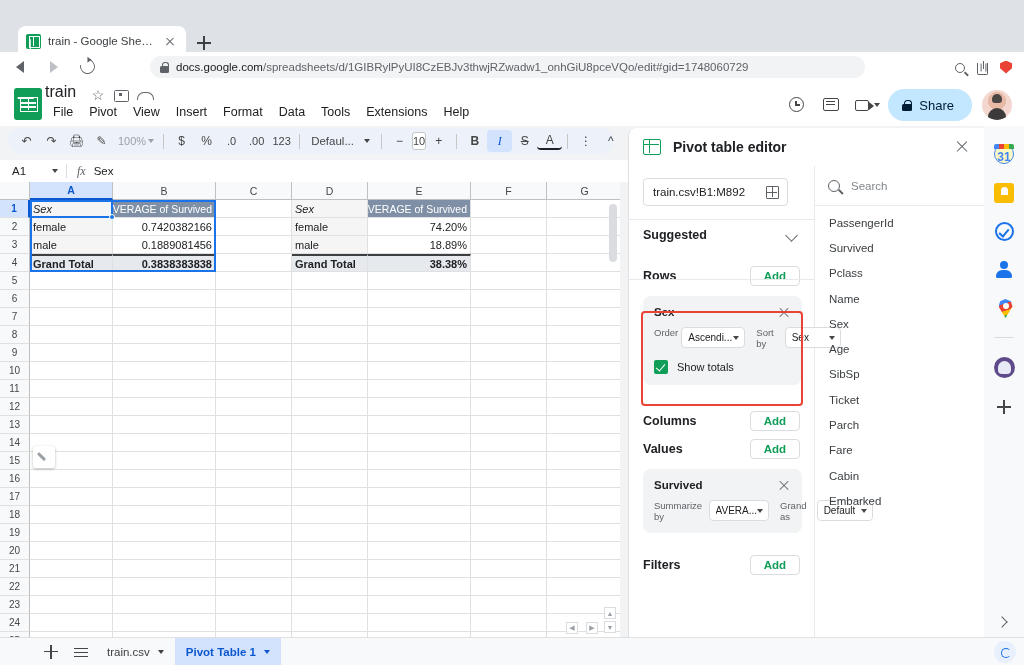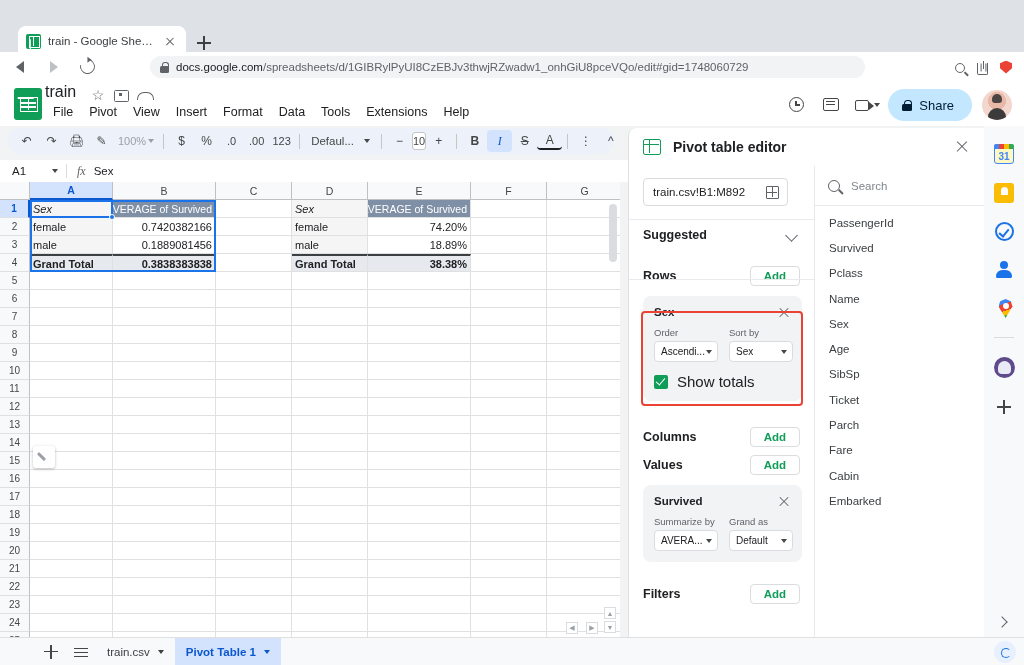--- a/index.html
+++ b/index.html
@@ -226,51 +226,51 @@
   .add-btn { border: 1px solid #dadce0; border-radius: 4px; padding: 3px 13px; font-size: 11.5px; color: #0f9d58;
     font-weight: bold; background: #fff; cursor: pointer; }
   .field-card { margin-top: 10px; background: #f1f3f4; border-radius: 8px; padding: 9px 11px 11px 11px; position: relative; }
   .field-card-head { display: flex; align-items: center; justify-content: space-between; }
   .field-name { font-size: 11.5px; font-weight: bold; color: #202124; }
   .card-close { width: 14px; height: 14px; position: relative; cursor: pointer; }
   .card-close::before, .card-close::after { content: ""; position: absolute; left: 1px; top: 6.5px; width: 12px; height: 1.1px; background: #5f6368; }
   .card-close::before { transform: rotate(45deg); }
   .card-close::after { transform: rotate(-45deg); }
   .card-controls { display: flex; gap: 11px; margin-top: 8px; }
-  .ctrl-group { display: flex; flex-direction: column; gap: 3px; }
+  .ctrl-group { display: flex; flex-direction: row; gap: 3px; }
   .ctrl-label { font-size: 9.5px; color: #5f6368; }
   .ctrl-select { width: 64px; height: 21px; background: #fff; border: 1px solid #dadce0; border-radius: 4px;
     display: flex; align-items: center; justify-content: space-between; padding: 0 5px 0 6px; cursor: pointer; }
   .ctrl-val { font-size: 10px; color: #202124; white-space: nowrap; overflow: hidden; }
   .checkrow { display: flex; align-items: center; gap: 9px; margin-top: 11px; cursor: pointer; }
   .checkbox { width: 14px; height: 14px; background: #0f9d58; border-radius: 2px; position: relative; flex: 0 0 auto; }
   .checkbox::after { content: ""; position: absolute; left: 4px; top: 1.5px; width: 4px; height: 8px;
     border: solid #fff; border-width: 0 1.8px 1.8px 0; transform: rotate(40deg); }
-  .check-label { font-size: 15px; color: #202124; }
+  .check-label { font-size: 11px; color: #202124; }
   .highlight-box { position: absolute; border: 2px solid #ea4335; border-radius: 4px; pointer-events: none; }
 
   .panel-right { width: 170px; height: 471px; position: relative; }
   .search-row { display: flex; align-items: center; gap: 11px; height: 40px; padding: 0 14px 0 13px;
     border-bottom: 1px solid #e8eaed; cursor: text; }
   .srch-ico { width: 12px; height: 12px; border: 1.5px solid #5f6368; border-radius: 50%; position: relative; flex: 0 0 auto; }
   .srch-ico::after { content: ""; position: absolute; left: 9px; top: 10px; width: 6px; height: 1.5px; background: #5f6368; transform: rotate(45deg); }
   .srch-ph { font-size: 11.5px; color: #80868b; }
   .field-list { padding-top: 4px; }
   .field-item { height: 25.3px; display: flex; align-items: center; padding-left: 14px; font-size: 11.5px; color: #3c4043; cursor: pointer; }
 
   
   .drag-handle { position: absolute; left: 628px; top: 369px; width: 6px; height: 22px; cursor: col-resize; }
   .dot { position: absolute; width: 2px; height: 2px; background: #9aa0a6; border-radius: 50%; }
 
   
   .side-rail { position: absolute; right: 0; top: 126px; width: 40px; height: 511px; background: #f8f9fa;
     display: flex; flex-direction: column; align-items: center; padding-top: 18px; gap: 19px; }
   .rail-ico { width: 20px; height: 20px; position: relative; cursor: pointer; border-radius: 3px; }
-  .ic-cal { background: #fef9c3; border: 1.5px solid #4285f4; border-radius: 3px;
-    display: flex; align-items: center; justify-content: center; font-size: 10px; color: #4285f4; font-weight: bold; }
+  .ic-cal { background: #fef9c3; border: 1.5px solid #4285f4; border-radius: 10px;
+    display: flex; align-items: center; justify-content: center; font-size: 12px; color: #4285f4; font-weight: bold; }
   .ic-cal::before { content: ""; position: absolute; left: -1.5px; top: -1.5px; width: 20px; height: 5px;
     background: linear-gradient(90deg,#4285f4 0 25%, #ea4335 25% 50%, #fbbc04 50% 75%, #34a853 75% 100%);
     border-radius: 2px 2px 0 0; }
   .ic-keep { background: #fbbc04; border-radius: 3px; }
   .ic-keep::after { content: ""; position: absolute; left: 6.5px; top: 4px; width: 7px; height: 8px;
     background: #fff; border-radius: 4px 4px 1px 1px; }
   .ic-tasks { width: 19px; height: 19px; border-radius: 50%; border: 2px solid #1a73e8; }
   .ic-tasks::after { content: ""; position: absolute; left: 4.5px; top: 3px; width: 4px; height: 8px;
     border: solid #1a73e8; border-width: 0 2px 2px 0; transform: rotate(40deg); }
   .ic-contacts::before { content: ""; position: absolute; left: 6px; top: 1px; width: 8px; height: 8px;

